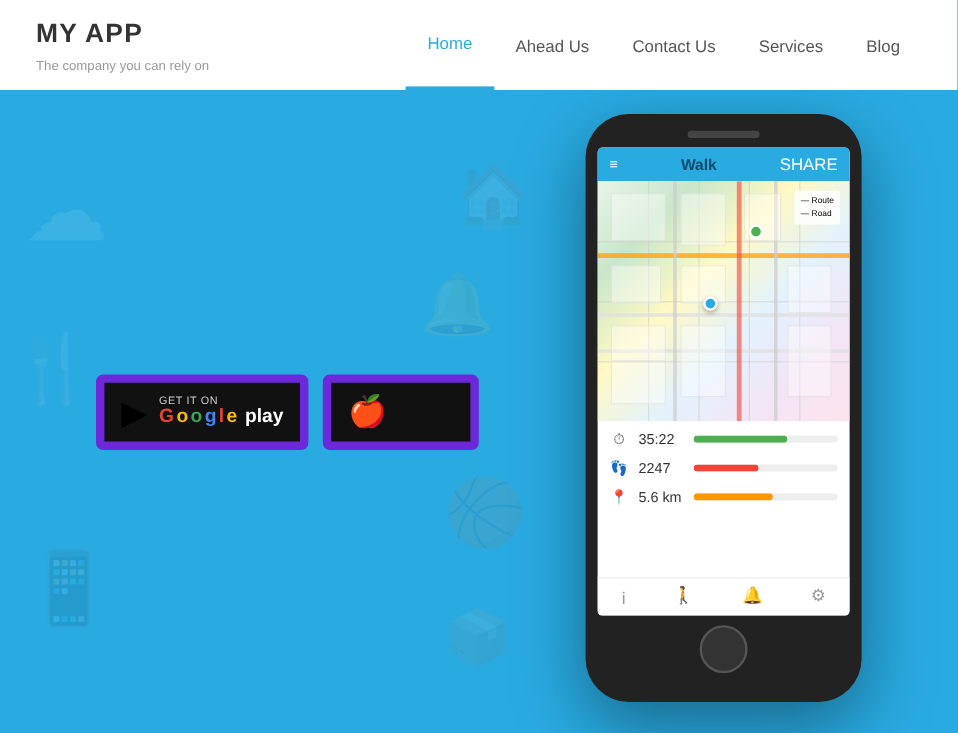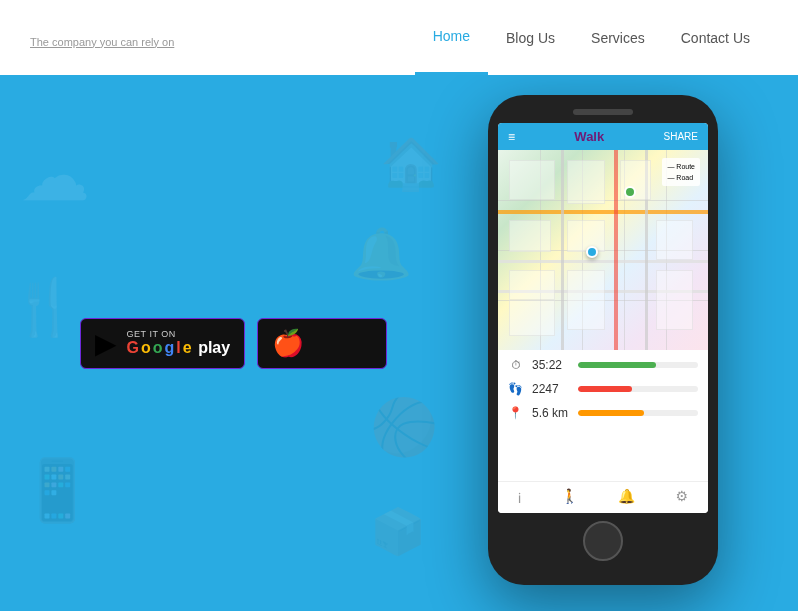--- a/index.html
+++ b/index.html
@@ -20,21 +20,20 @@
     .logo-title {
       font-size: 22px;
       font-weight: 900;
       color: #333;
       letter-spacing: 1px;
     }
     .logo-subtitle {
       font-size: 11px;
       color: #999;
       margin-top: 8px;
-      text-decoration: underline;
     }
     .header-right {
       display: flex;
       align-items: center;
       gap: 0;
     }
     .nav {
       display: flex;
       align-items: center;
       gap: 0;
@@ -100,21 +99,21 @@
       color: rgba(255,255,255,0.9);
       line-height: 1.7;
       margin-bottom: 28px;
     }
     .store-buttons {
       display: flex;
       gap: 12px;
     }
     .store-btn {
       background: #111;
-      border: 1px solid #6d28d9;
+      border: 7px solid #6d28d9;
       border-radius: 6px;
       padding: 8px 14px;
       display: flex;
       align-items: center;
       gap: 10px;
       cursor: pointer;
       min-width: 130px;
     }
     .store-btn-icon {
       font-size: 28px;
@@ -199,27 +198,27 @@
       padding: 6px 10px;
       display: flex;
       align-items: center;
       justify-content: space-between;
     }
     .app-topbar-menu {
       color: #fff;
       font-size: 12px;
     }
     .app-topbar-title {
-      color: #701a75;
+      color: #0c4a6e;
       font-size: 13px;
       font-weight: 600;
     }
     .app-topbar-share {
       color: #fff;
-      font-size: 10px;
+      font-size: 14px;
     }
 
     .app-map {
       height: 200px;
       background: linear-gradient(135deg, #e8f5e9 0%, #c8e6c9 20%, #fff9c4 40%, #e3f2fd 60%, #f3e5f5 80%, #fce4ec 100%);
       position: relative;
       overflow: hidden;
     }
 
     .map-pin {
@@ -312,28 +311,30 @@
 
 <div class="social-bar">
   <div class="social-icon">f</div>
   <div class="social-icon">g⁺</div>
   <div class="social-icon">✕</div>
   <div class="social-icon">in</div>
 </div>
 
 <div class="header">
   <div class="header-left">
+    <div class="logo-title">MY APP</div>
     <div class="logo-subtitle">The company you can rely on</div>
   </div>
   <nav class="header-right">
     <div class="nav">
       <div class="nav-item active">Home</div>
-      <div class="nav-item">Blog Us</div>
+      <div class="nav-item">Ahead Us</div>
+      <div class="nav-item">Contact Us</div>
       <div class="nav-item">Services</div>
-      <div class="nav-item">Contact Us</div>
+      <div class="nav-item">Blog</div>
     </div>
   </nav>
 </div>
 
 <div class="hero">
 
   <div class="bg-icons">
     <div class="bg-icon" style="top:60px; left:20px; font-size:70px;">☁</div>
     <div class="bg-icon" style="top:200px; left:10px; font-size:55px;">🍴</div>
     <div class="bg-icon" style="top:380px; left:20px; font-size:60px;">📱</div>

